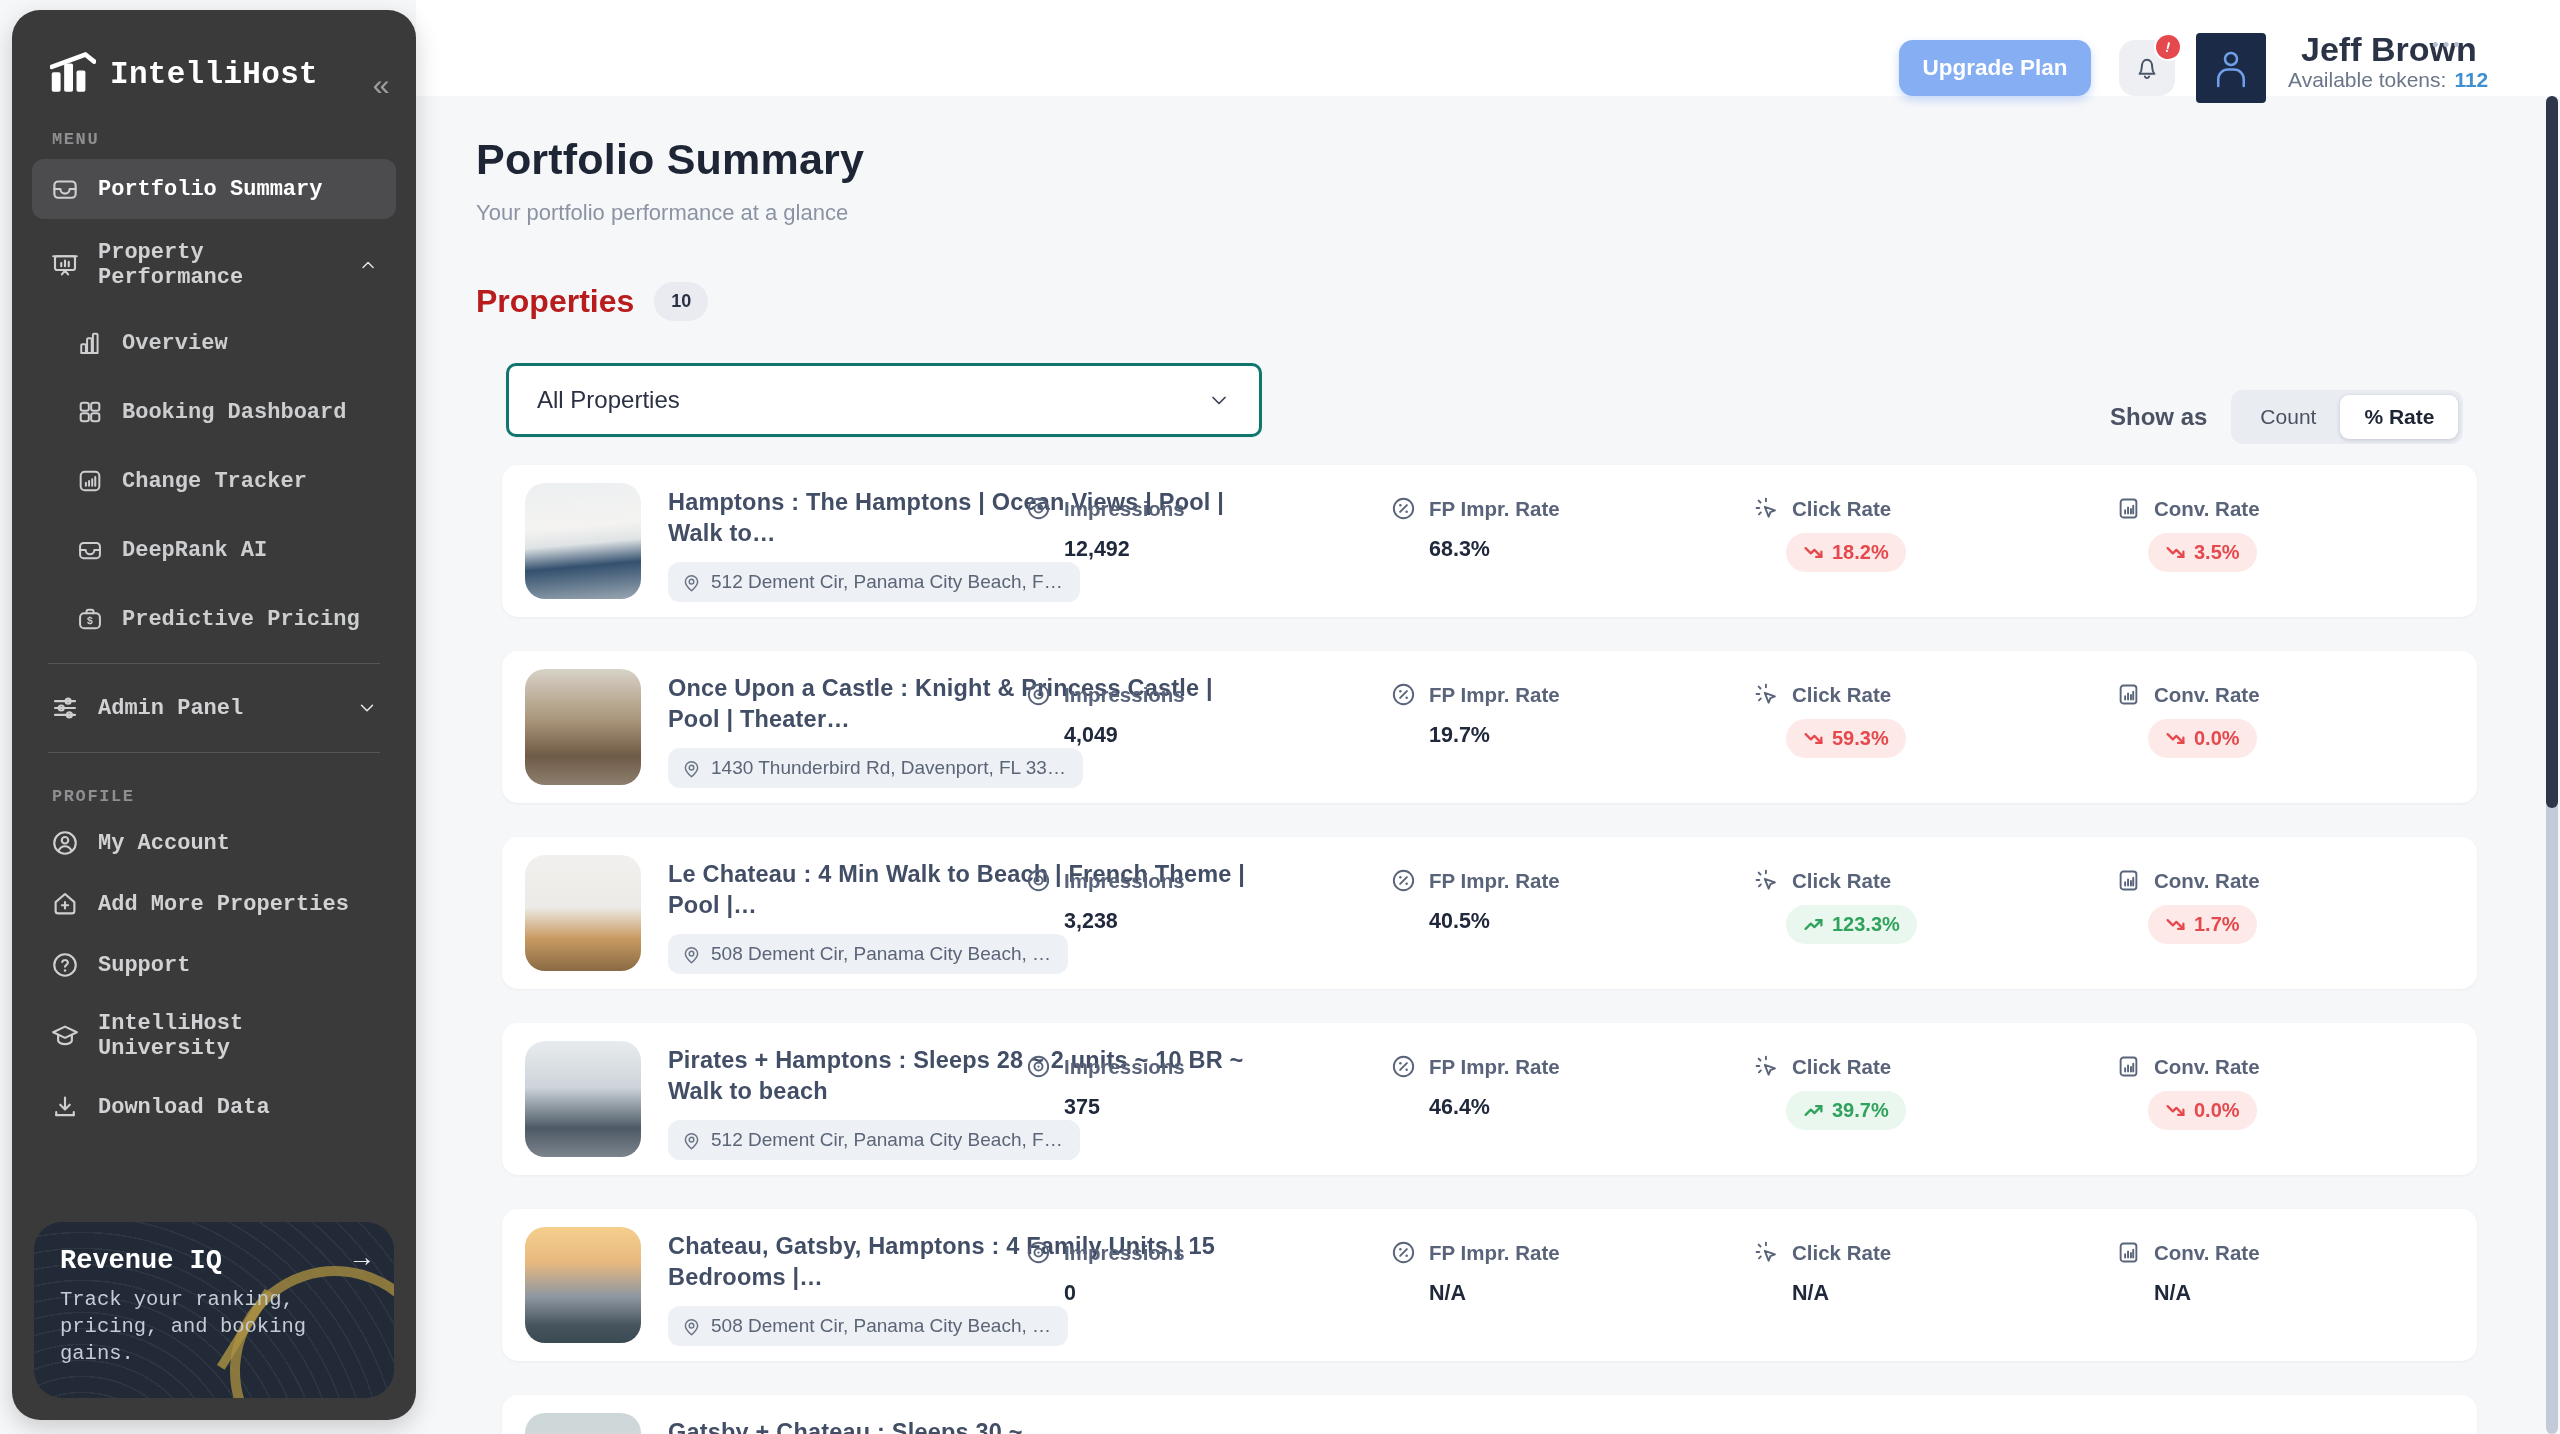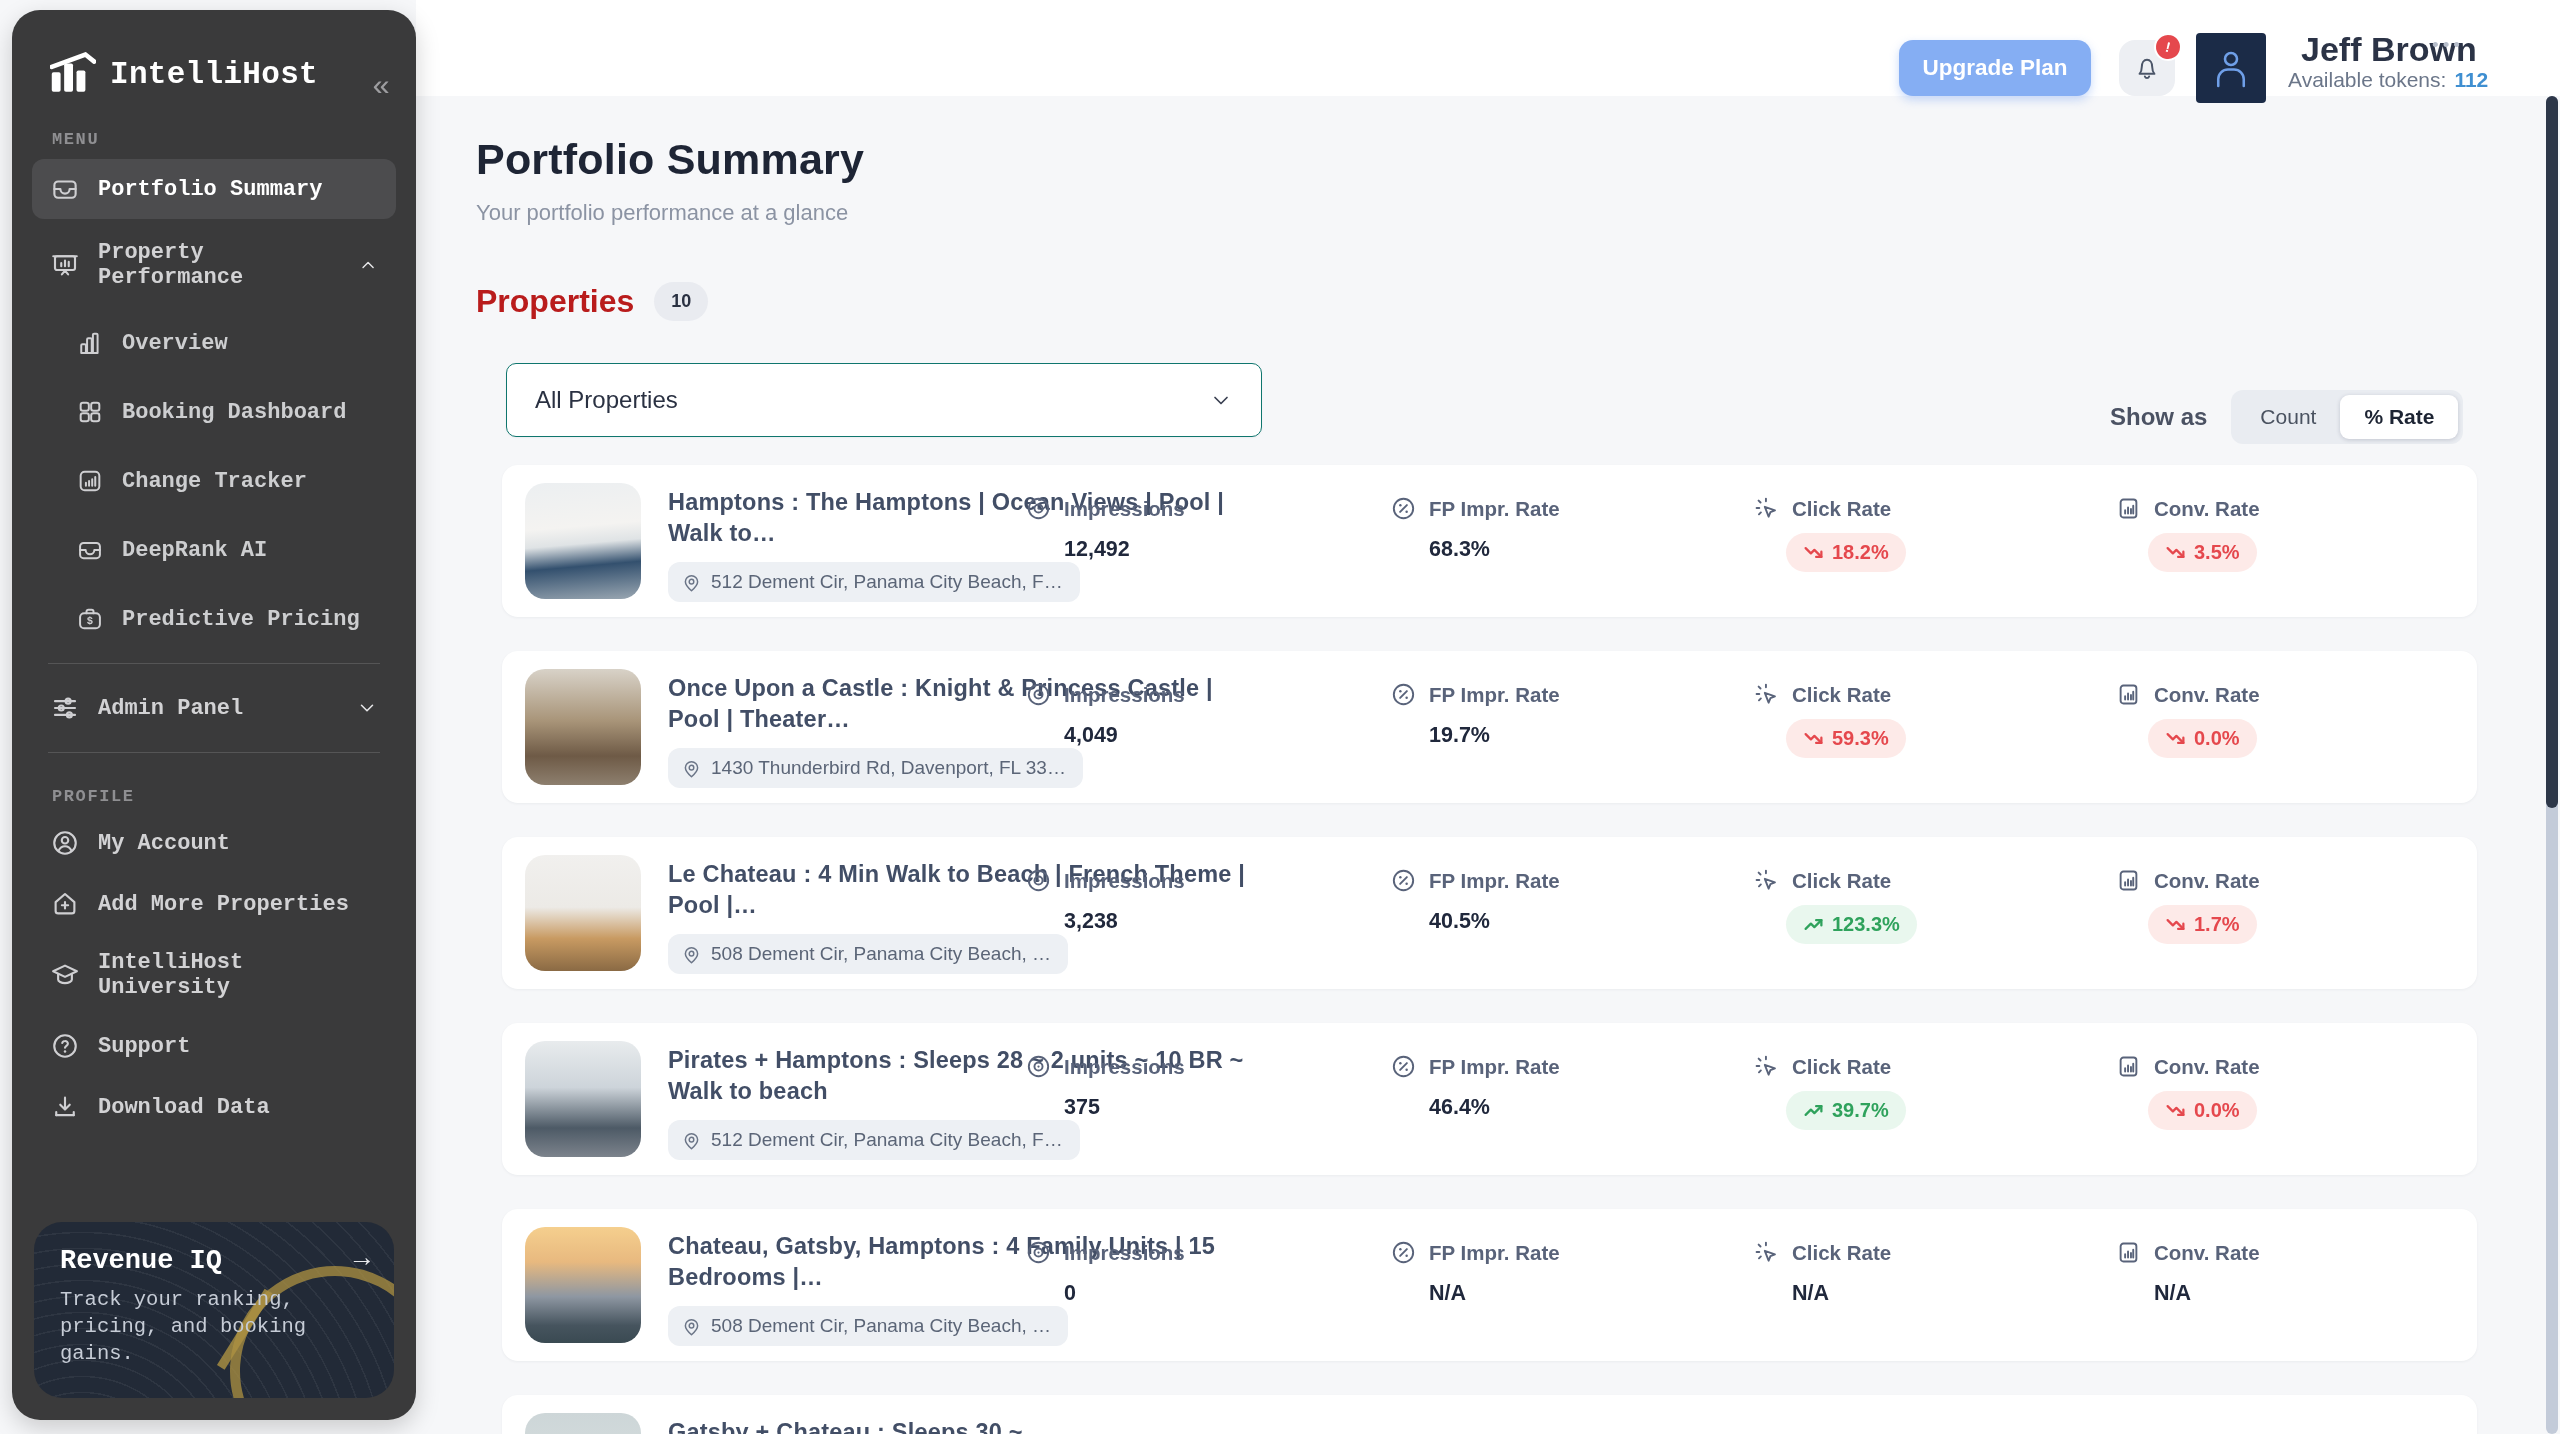--- a/index.html
+++ b/index.html
@@ -76,21 +76,21 @@
 
   
   .main{position:absolute;left:416px;top:0;right:0;bottom:0;}
   .page-title{position:absolute;left:60px;top:135px;font-size:43px;font-weight:800;color:#1e2535;letter-spacing:.2px;}
   .page-subtitle{position:absolute;left:60px;top:200px;font-size:22px;color:#8b93a3;}
   .section-row{position:absolute;left:60px;top:282px;display:flex;align-items:center;gap:20px;}
   .section-title{font-size:32px;font-weight:800;color:#b91c1c;}
   .count-badge{background:#e9ebf0;border-radius:999px;padding:9px 17px;font-size:18px;font-weight:700;color:#2a3142;}
 
   .filter-select{
-    position:absolute;left:90px;top:363px;width:756px;height:74px;background:#fff;border:1px solid #0f766e;
+    position:absolute;left:90px;top:363px;width:756px;height:74px;background:#fff;border:3px solid #0f766e;
     border-radius:10px;display:flex;align-items:center;padding:0 28px;box-sizing:border-box;cursor:pointer;
     box-shadow:0 1px 2px rgba(20,30,60,.04);
   }
   .filter-select .ftext{font-size:24px;color:#2a3142;}
   .filter-select .fchev{margin-left:auto;width:24px;height:24px;color:#3a4152;}
 
   .showas-group{position:absolute;left:1694px;top:390px;display:flex;align-items:center;gap:24px;}
   .showas-label{font-size:24px;font-weight:700;color:#4b5263;}
   .seg-toggle{display:flex;background:#e9ecf1;border-radius:12px;padding:5px;}
   .seg-btn{padding:10px 24px;font-size:21px;color:#4a5260;border-radius:9px;cursor:pointer;font-weight:400;}
@@ -238,32 +238,32 @@
     </div>
     <div class="nav-item">
       <svg class="nicon" viewBox="0 0 24 24">
           <path class="stroke" d="M4.5 10.5L12 4l7.5 6.5v7a2 2 0 0 1-2 2h-11a2 2 0 0 1-2-2z"></path>
           <path class="stroke" d="M12 10.5v5M9.5 13h5"></path>
         </svg>
       <span>Add More Properties</span>
     </div>
     <div class="nav-item">
       <svg class="nicon" viewBox="0 0 24 24">
-          <path class="stroke" d="M12 4.5l9.5 4.5L12 13.5 2.5 9z"></path>
-          <path class="stroke" d="M6.5 11.3v4.2c0 1.6 2.5 3 5.5 3s5.5-1.4 5.5-3v-4.2"></path>
-        </svg>
-      <span>IntelliHost University</span>
-    </div>
-    <div class="nav-item">
-      <svg class="nicon" viewBox="0 0 24 24">
           <circle class="stroke" cx="12" cy="12" r="8.6"></circle>
           <path class="stroke" d="M9.8 9.6A2.3 2.3 0 0 1 12 8a2.2 2.2 0 0 1 2.3 2.2c0 1.5-2.3 1.8-2.3 3.2"></path>
           <circle cx="12" cy="16.4" r="1" fill="currentColor"></circle>
         </svg>
       <span>Support</span>
+    </div>
+    <div class="nav-item">
+      <svg class="nicon" viewBox="0 0 24 24">
+          <path class="stroke" d="M12 4.5l9.5 4.5L12 13.5 2.5 9z"></path>
+          <path class="stroke" d="M6.5 11.3v4.2c0 1.6 2.5 3 5.5 3s5.5-1.4 5.5-3v-4.2"></path>
+        </svg>
+      <span>IntelliHost University</span>
     </div>
     <div class="nav-item">
       <svg class="nicon" viewBox="0 0 24 24">
           <path class="stroke" d="M12 4.5v9M8.2 10.2l3.8 3.8 3.8-3.8M5 18.5h14"></path>
           <path class="stroke" d="M5 16v2.5M19 16v2.5"></path>
         </svg>
       <span>Download Data</span>
     </div>
   </div>
 

